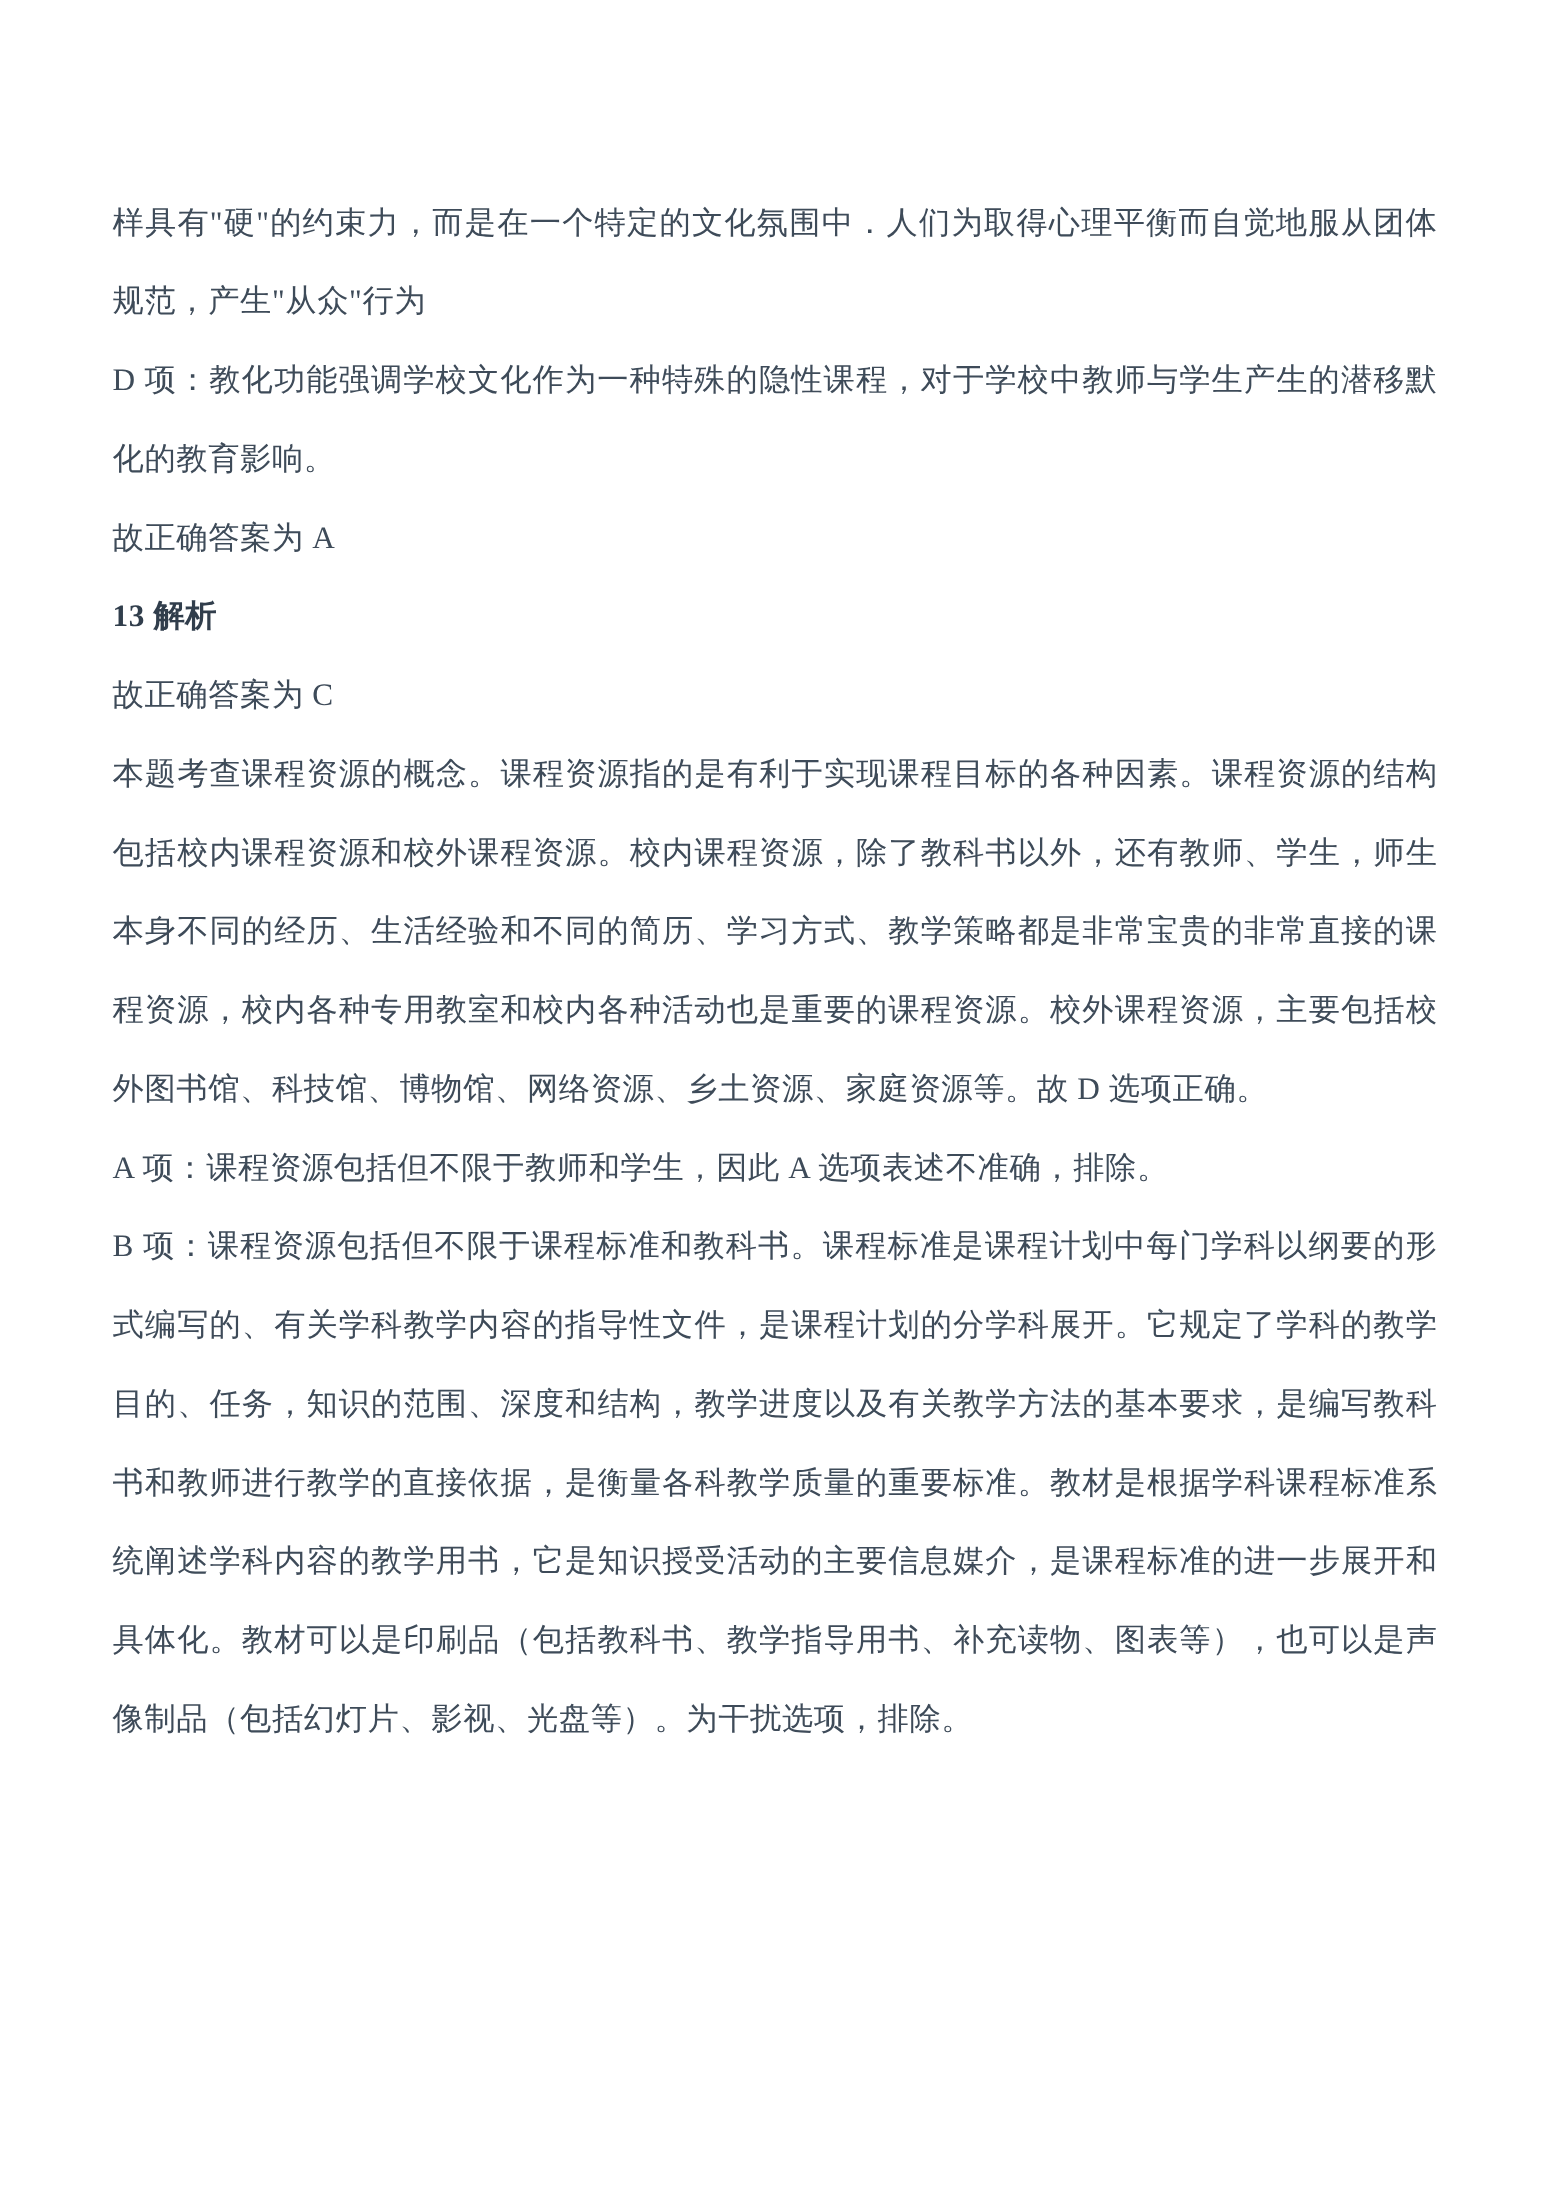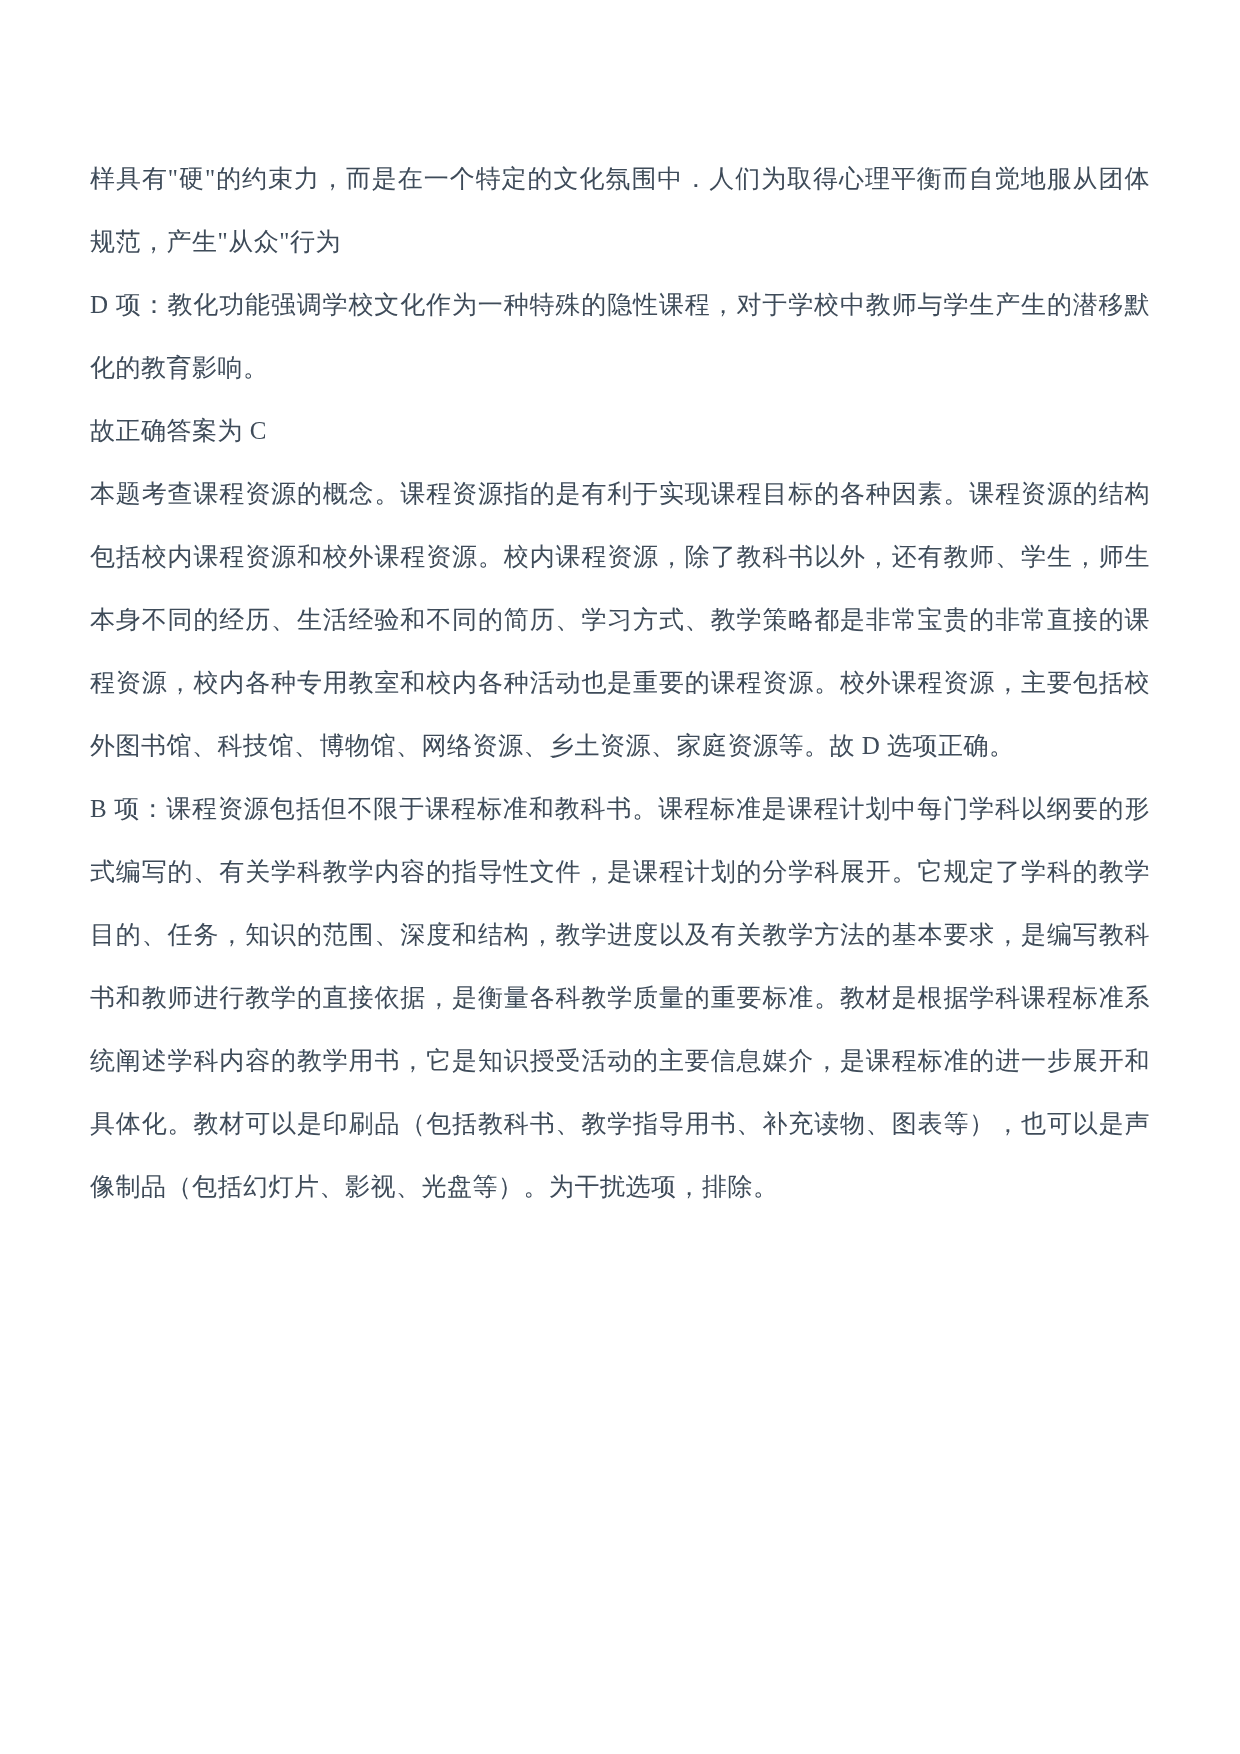--- a/index.html
+++ b/index.html
@@ -37,16 +37,19 @@
     font-weight: 700;
     color: #313e4c;
   }
 </style>
 </head>
 <body>
 
 <div class="page">
   <p class="para">样具有"硬"的约束力，而是在一个特定的文化氛围中．人们为取得心理平衡而自觉地服从团体规范，产生"从众"行为</p>
   <p class="para">D 项：教化功能强调学校文化作为一种特殊的隐性课程，对于学校中教师与学生产生的潜移默化的教育影响。</p>
+  <p class="answer">故正确答案为 A</p>
+  <p class="heading">13 解析</p>
   <p class="answer">故正确答案为 C</p>
   <p class="para">本题考查课程资源的概念。课程资源指的是有利于实现课程目标的各种因素。课程资源的结构包括校内课程资源和校外课程资源。校内课程资源，除了教科书以外，还有教师、学生，师生本身不同的经历、生活经验和不同的简历、学习方式、教学策略都是非常宝贵的非常直接的课程资源，校内各种专用教室和校内各种活动也是重要的课程资源。校外课程资源，主要包括校外图书馆、科技馆、博物馆、网络资源、乡土资源、家庭资源等。故 D 选项正确。</p>
+  <p class="para">A 项：课程资源包括但不限于教师和学生，因此 A 选项表述不准确，排除。</p>
   <p class="para">B 项：课程资源包括但不限于课程标准和教科书。课程标准是课程计划中每门学科以纲要的形式编写的、有关学科教学内容的指导性文件，是课程计划的分学科展开。它规定了学科的教学目的、任务，知识的范围、深度和结构，教学进度以及有关教学方法的基本要求，是编写教科书和教师进行教学的直接依据，是衡量各科教学质量的重要标准。教材是根据学科课程标准系统阐述学科内容的教学用书，它是知识授受活动的主要信息媒介，是课程标准的进一步展开和具体化。教材可以是印刷品（包括教科书、教学指导用书、补充读物、图表等），也可以是声像制品（包括幻灯片、影视、光盘等）。为干扰选项，排除。</p>
 </div>
 
 </body></html>

